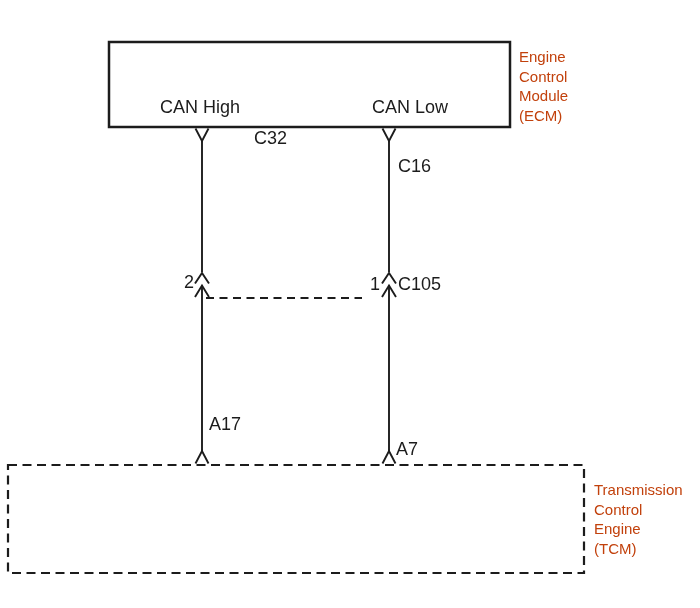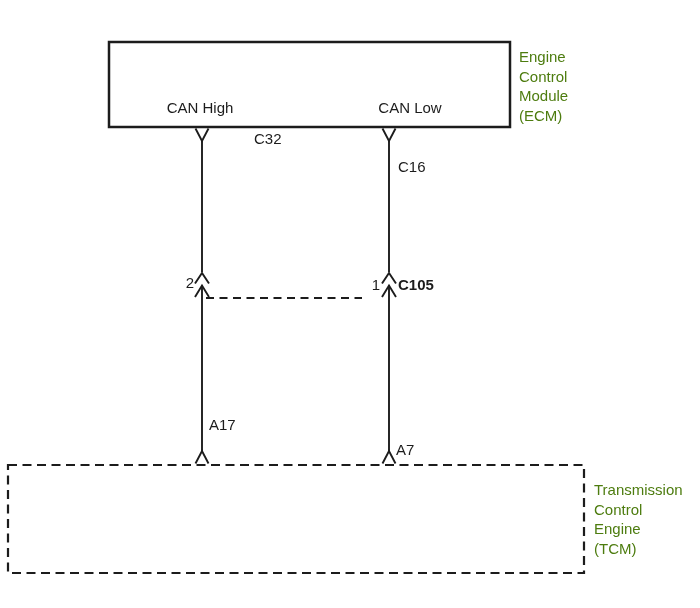--- a/index.html
+++ b/index.html
@@ -16,32 +16,32 @@
     color: #1c1c1c;
     overflow: hidden;
   }
   .canvas svg {
     position: absolute;
     left: 0;
     top: 0;
   }
   .lbl {
     position: absolute;
-    font-size: 15px;
+    font-size: 18px;
     line-height: 17px;
     color: #1c1c1c;
     white-space: nowrap;
   }
   .lbl.center { transform: translateX(-50%); }
   .lbl.right-align { transform: translateX(-100%); }
   .module-label {
     position: absolute;
     font-size: 15px;
     line-height: 19.5px;
-    color: #4d7c0f;
+    color: #c2410c;
     white-space: pre-line;
   }
 </style>
 </head>
 <body>
 
 <div class="canvas">
 
   <svg width="700" height="608" viewBox="0 0 700 608">
 
@@ -71,21 +71,21 @@
   </svg>
 
   <span class="lbl center" style="left:200px; top:99px;">CAN High</span>
   <span class="lbl center" style="left:410px; top:99px;">CAN Low</span>
 
   <span class="lbl" style="left:210px; top:130px;margin-left:44px;">C32</span>
   <span class="lbl" style="left:398px; top:130px;margin-top:28px;">C16</span>
 
   <span class="lbl right-align" style="left:194px; top:274px;">2</span>
   <span class="lbl right-align" style="left:380px; top:276px;">1</span>
-  <span class="lbl" style="left:398px; top:276px;font-weight:bold;">C105</span>
+  <span class="lbl" style="left:398px; top:276px;">C105</span>
 
   <span class="lbl" style="left:209px; top:416px;">A17</span>
   <span class="lbl" style="left:396px; top:441px;text-align:center;">A7</span>
 
   <div class="module-label" style="left:519px; top:47px;">Engine
 Control
 Module
 (ECM)</div>
   <div class="module-label" style="left:594px; top:480px;">Transmission
 Control

